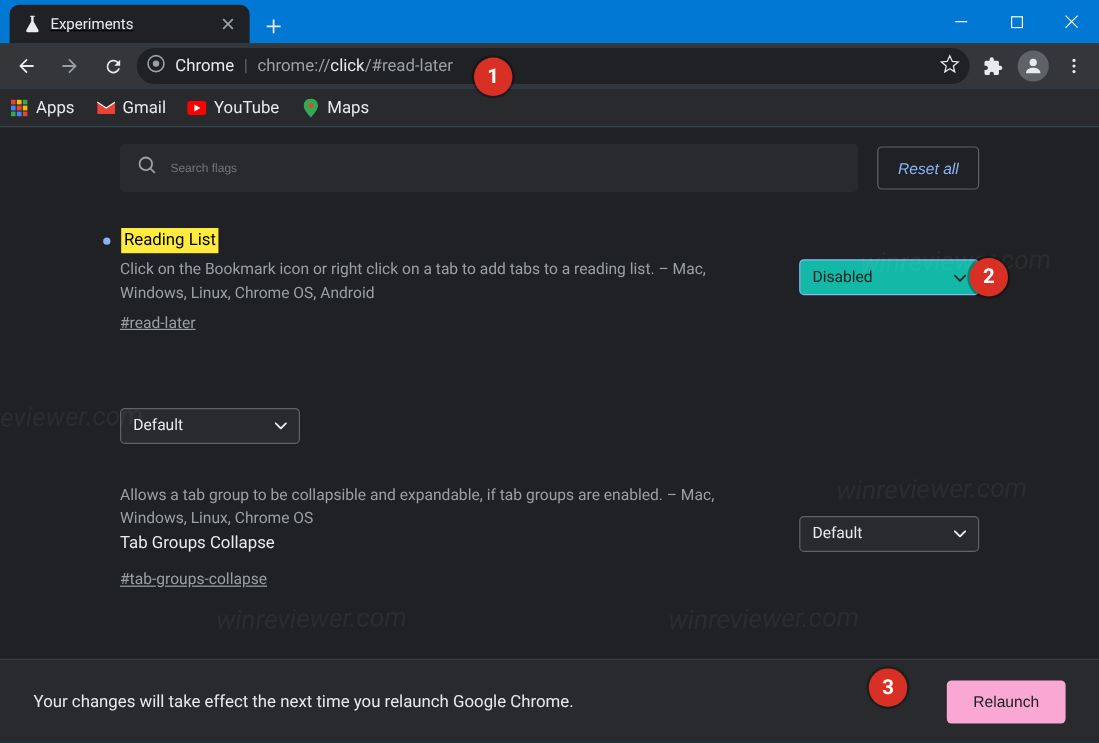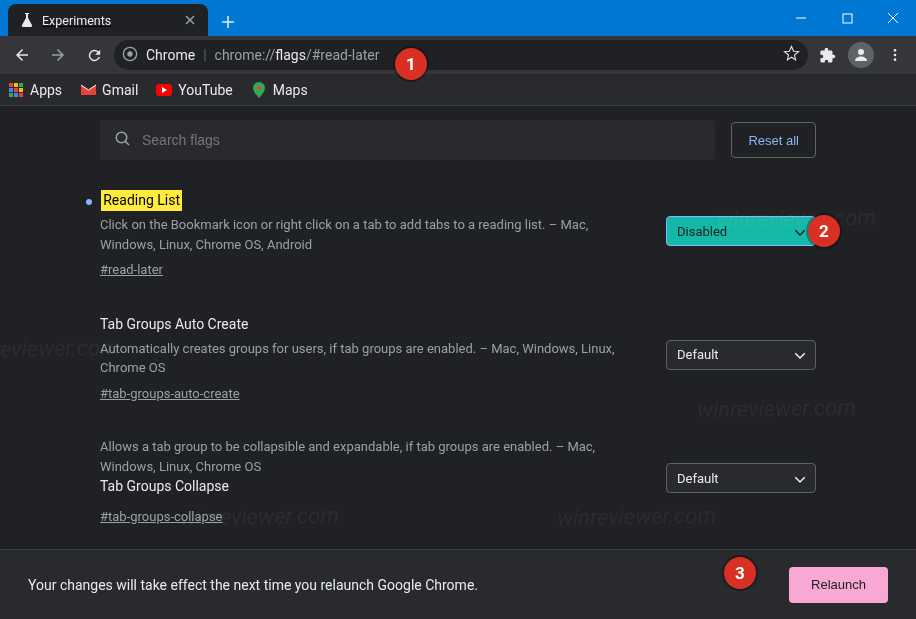--- a/index.html
+++ b/index.html
@@ -53,25 +53,25 @@
 .bm-icon { width:16px; height:16px; display:flex; align-items:center; justify-content:center; }
 .content { background:#202124; height: calc(619px - 36px - 38px - 32px); position:relative; overflow:hidden;}
 .flags-wrap { padding: 14px 100px 0 100px; }
 .search-row { display:flex; align-items:center; gap:16px; margin-bottom:30px;}
 .flags-search {
   flex:1; height:40px; background:#292a2d; border-radius:4px;
   display:flex; align-items:center; padding:0 14px; gap:10px;
   color:#9aa0a6; font-size:14px;
 }
 .flags-search input {
-  background:transparent; border:none; outline:none; color:#e8eaed; font-size:14px; flex:1;
+  background:transparent; border:none; outline:none; color:#e8eaed; font-size:10px; flex:1;
 }
 .reset-all {
   height:36px; padding:0 16px; border:1px solid #5f6368; border-radius:4px;
-  background:transparent; color:#8ab4f8; font-size:13px; cursor:pointer;
+  background:transparent; color:#8ab4f8; font-size:13px; cursor:pointer;font-style:italic;
 }
 .flag-item { display:flex; gap:20px; margin-bottom:34px; align-items:flex-start; }
 .flag-text { flex:1; color:#9aa0a6; font-size:13px; line-height:1.5; }
 .flag-title { color:#e8eaed; font-size:14px; font-weight:400; margin-bottom:4px; display:inline-block;}
 .flag-title.highlight { background:#ffeb3b; color:#000; padding:0 2px; }
 .bullet { width:6px; height:6px; border-radius:50%; background:#8ab4f8; display:inline-block; margin-right:6px; vertical-align:middle; margin-left:-14px;}
 .flag-anchor { color:#9aa0a6; text-decoration:underline; margin-top:6px; display:inline-block; }
 .flag-select {
   width:150px; height:30px; background:#292a2d; color:#e8eaed;
   border:1px solid #5f6368; border-radius:4px; padding:0 10px;
@@ -166,21 +166,21 @@
         </svg>
       </div>
     <div class="omnibox">
       <span><svg width="16" height="16" viewBox="0 0 24 24">
             <circle cx="12" cy="12" r="10" fill="none" stroke="#9aa0a6" stroke-width="2"></circle>
             <circle cx="12" cy="12" r="4" fill="#9aa0a6"></circle>
           </svg></span>
       <span class="site-label">Chrome</span>
       <span style="color:#5f6368">|</span>
       <span class="omnibox-url">
-        <span class="dim">chrome://</span><span class="bright">flags</span><span class="dim">/#read-later</span>
+        <span class="dim">chrome://</span><span class="bright">click</span><span class="dim">/#read-later</span>
       </span>
       <span style="color:#e8eaed;cursor:pointer;">
         <svg width="17" height="17" viewBox="0 0 24 24">
             <path d="M12 17.3L6.2 21l1.6-6.8L2 9.3l7-.6L12 2l3 6.7 7 .6-5.8 4.9L17.8 21z" fill="none" stroke="currentColor" stroke-width="1.5"></path>
           </svg>
       </span>
     </div>
     <div class="ext-icon">
         <svg width="17" height="17" viewBox="0 0 24 24">
           <path d="M20.5 11H19V7a2 2 0 0 0-2-2h-4V3.5a2.5 2.5 0 0 0-5 0V5H4a2 2 0 0 0-2 2v4h1.5a2.5 2.5 0 0 1 0 5H2v4a2 2 0 0 0 2 2h4v-1.5a2.5 2.5 0 0 1 5 0V22h4a2 2 0 0 0 2-2v-4h1.5a2.5 2.5 0 0 0 0-5z" fill="currentColor"></path>
@@ -273,28 +273,20 @@
       <a class="flag-anchor">#read-later</a>
     </div>
     <div class="flag-select active">
       <span>Disabled</span>
       <span><svg width="10" height="6" viewBox="0 0 10 6">
                   <path d="M0 0l5 5 5-5" fill="none" stroke="currentColor" stroke-width="1.5"></path>
                 </svg></span>
     </div>
           </div>
           <div class="flag-item">
-    <div class="flag-text">
-      <div style="position:relative;">
-        
-        <span class="flag-title ">Tab Groups Auto Create</span>
-      </div>
-      <div>Automatically creates groups for users, if tab groups are enabled. – Mac, Windows, Linux, Chrome OS</div>
-      <a class="flag-anchor">#tab-groups-auto-create</a>
-    </div>
     <div class="flag-select ">
       <span>Default</span>
       <span><svg width="10" height="6" viewBox="0 0 10 6">
                   <path d="M0 0l5 5 5-5" fill="none" stroke="currentColor" stroke-width="1.5"></path>
                 </svg></span>
     </div>
           </div>
           <div class="flag-item">
     <div class="flag-text">
       <div>Allows a tab group to be collapsible and expandable, if tab groups are enabled. – Mac, Windows, Linux, Chrome OS</div>

